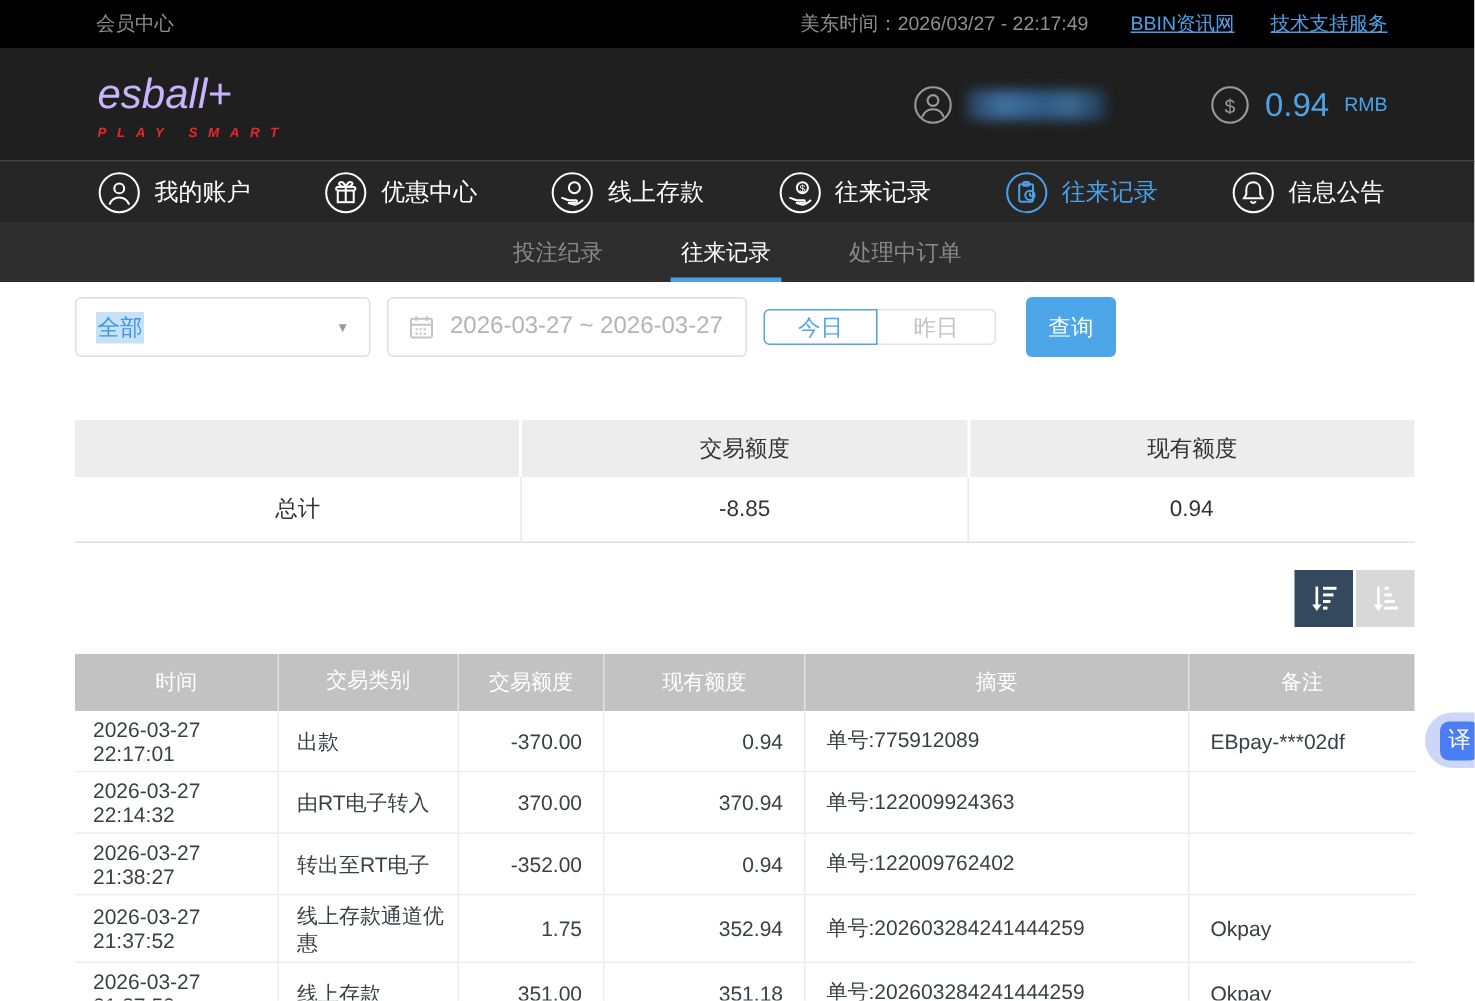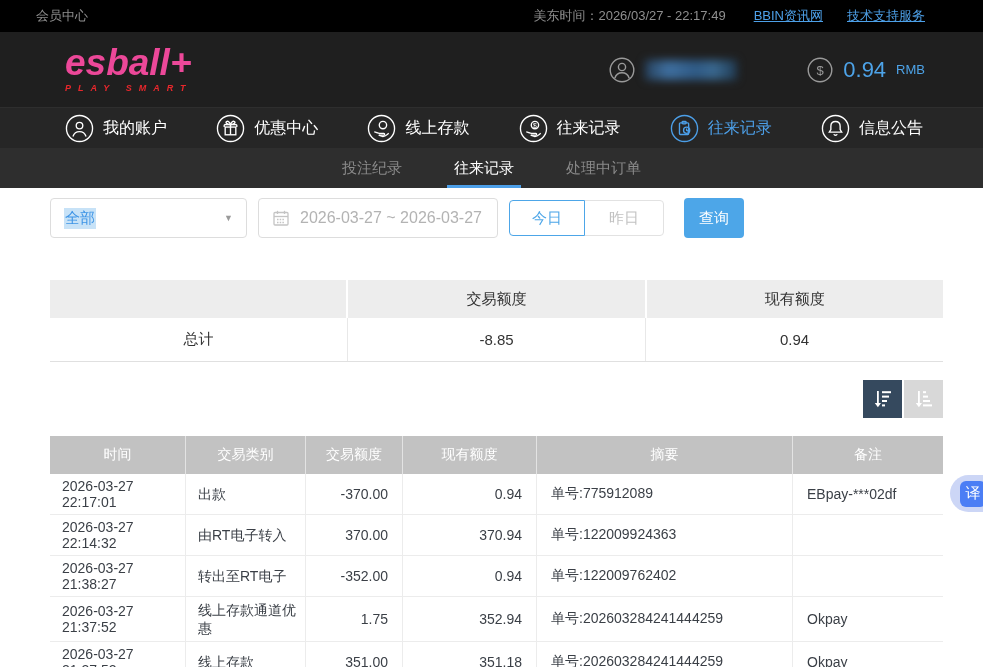--- a/index.html
+++ b/index.html
@@ -1,30 +1,30 @@
 <!DOCTYPE html>
 <html><head>
 <meta charset="utf-8">
 <style>
   * { margin:0; padding:0; box-sizing:border-box; }
   html,body { width:983px; height:667px; overflow:hidden; background:#fff;
     font-family:"Liberation Sans","DejaVu Sans",sans-serif; position:relative; }
 
   
   .topbar { height:32px; background:#000; display:flex; align-items:center;
-    justify-content:space-between; padding:0 58px 0 36px; font-size:13px; color:#8f8f8f; }
+    justify-content:space-between; padding:0 58px 0 64px; font-size:13px; color:#8f8f8f; }
   .topbar-right { display:flex; align-items:center; gap:28px; }
   .topbar-links { display:flex; align-items:center; gap:24px; }
   .topbar-link { color:#4da0e8; text-decoration:underline; cursor:pointer; }
 
   
   .header { height:75px; background:#1f1f1f; display:flex; align-items:center;
     justify-content:space-between; padding:0 58px 0 65px; }
   .logo { display:flex; flex-direction:column; cursor:pointer; }
-  .logo-text { color:#ec4899; font-size:37px; font-weight:bold; font-style:italic;
+  .logo-text { color:#c4b5fd; font-size:28px; font-weight:normal; font-style:italic;
     letter-spacing:0px; line-height:34px; }
   .logo-tagline { color:#e8272c; font-size:9px; font-style:italic; letter-spacing:7px;
     margin-top:3px; font-weight:bold; }
   .header-right { display:flex; align-items:center; gap:70px; }
   .user-info { display:flex; align-items:center; gap:10px; cursor:pointer; }
   .username-blur { width:92px; height:20px; border-radius:2px; filter:blur(4px);
     background:linear-gradient(90deg,#27415c, #3f6f9f 25%, #2f5a85 55%, #3a688f 75%, #203a52); }
   .balance { display:flex; align-items:center; gap:10px; cursor:pointer; }
   .balance-amount { color:#4da3e8; font-size:22px; }
   .balance-currency { color:#4da3e8; font-size:13px; }
@@ -51,21 +51,21 @@
   .filters { margin-top:10px; display:flex; align-items:center; }
   .select-box { width:197px; height:40px; border:1px solid #ddd; border-radius:4px;
     display:flex; align-items:center; justify-content:space-between; padding:0 13px;
     margin-right:11px; cursor:pointer; background:#fff; }
   .select-value { color:#3d94e6; background:#c7e2f7; font-size:15px; padding:1px 1px; }
   .select-arrow { color:#9a9a9a; font-size:9px; }
   .date-box { width:240px; height:40px; border:1px solid #ddd; border-radius:4px;
     display:flex; align-items:center; gap:10px; padding:0 13px; margin-right:11px;
     color:#b3b3b3; font-size:16px; cursor:pointer; background:#fff; }
   .quick-group { display:flex; }
-  .quick-btn { height:36px; border:1px solid #e2e2e2; background:#fff; color:#c2c2c2;
+  .quick-btn { height:24px; border:1px solid #e2e2e2; background:#fff; color:#c2c2c2;
     font-size:15px; display:flex; align-items:center; justify-content:center;
     margin-left:-1px; cursor:pointer; position:relative; }
   .quick-btn:first-child { border-radius:4px 0 0 4px; margin-left:0; }
   .quick-btn:last-child { border-radius:0 4px 4px 0; }
   .quick-btn.b1 { width:76px; } .quick-btn.b2 { width:80px; } .quick-btn.b3 { width:80px; }
   .quick-btn.active { border:1px solid #4da6e8; color:#4da6e8; z-index:2; }
   .search-btn { width:60px; height:40px; margin-left:20px; background:#4da6e8; color:#fff;
     font-size:15px; border:none; border-radius:4px; display:flex; align-items:center;
     justify-content:center; cursor:pointer; }
 

